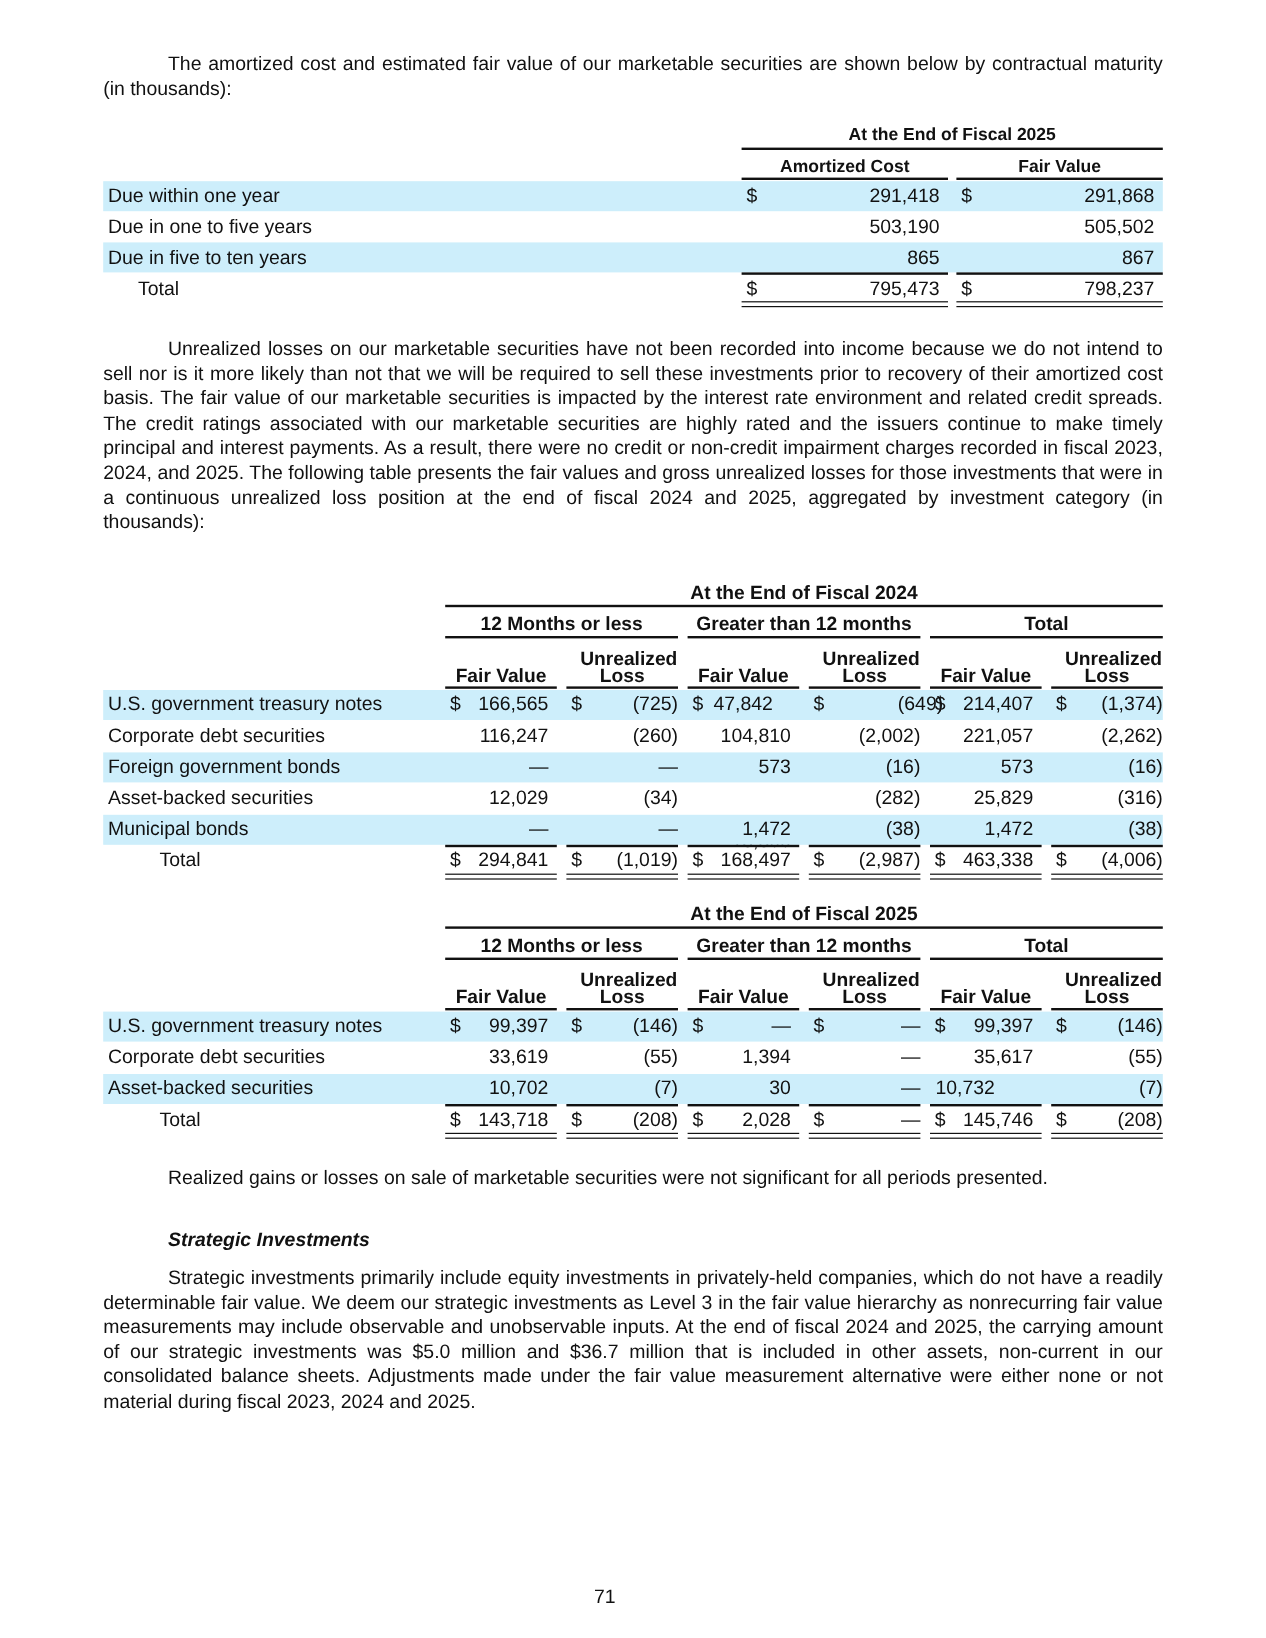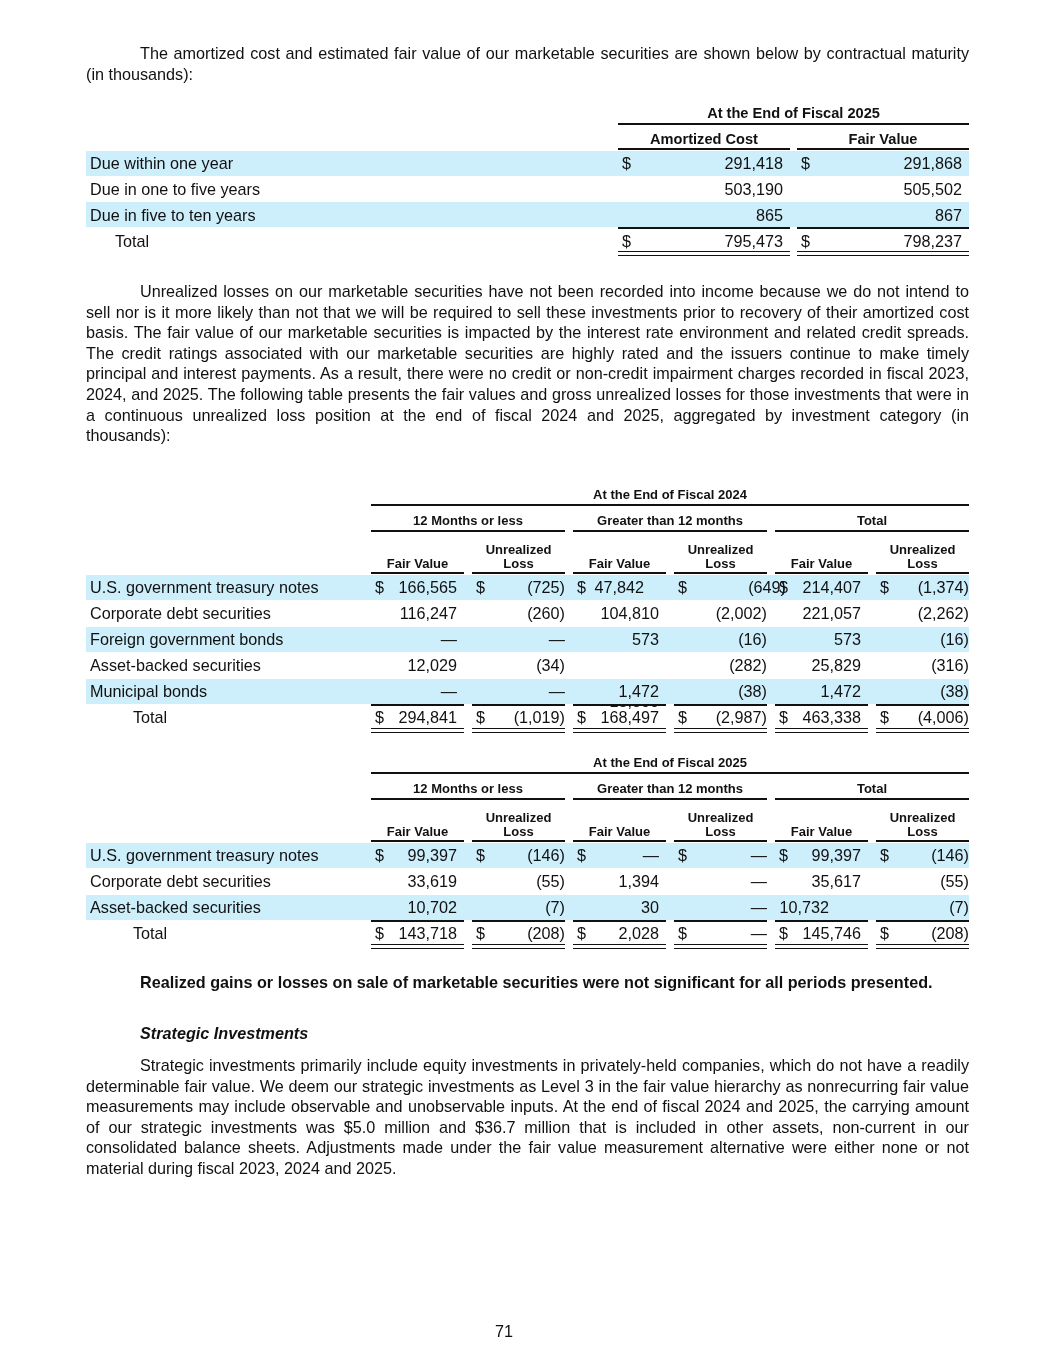--- a/index.html
+++ b/index.html
@@ -8,21 +8,21 @@
     font-family: "Liberation Sans", sans-serif; color: #111111; font-size: 16.2px;
   }
   .para {
     position: absolute; left: 86px; width: 883px; line-height: 20.6px;
     text-align: justify; text-indent: 54px; margin: 0;
   }
   .heading-it { position: absolute; left: 140px; font-weight: bold; font-style: italic; }
   .tbl { position: absolute; left: 0; top: 0; width: 1055px; }
   .row-bg { position: absolute; background: #cdeefb; }
   .rowlabel { position: absolute; white-space: nowrap; }
-  .hdr { position: absolute; font-weight: bold; font-size: 13px; text-align: center; line-height: 14px; }
+  .hdr { position: absolute; font-weight: bold; font-size: 16px; text-align: center; line-height: 14px; }
   .hdr1 { font-size: 14.6px; }
   .rule { position: absolute; height: 2px; background: #111; }
   .dbl { position: absolute; height: 5px; border-top: 1.6px solid #111; border-bottom: 1.6px solid #111; box-sizing: border-box; }
   .cell { position: absolute; text-align: right; white-space: nowrap; }
   .dollar { position: absolute; white-space: nowrap; }
   .pagenum { position: absolute; left: 0; width: 1008px; text-align: center; top: 1322px; }
 </style>
 </head>
 <body>
 
@@ -233,19 +233,19 @@
     <div class="cell" style="left: 674px; width: 93px; top: 924px;">—</div>
     <div class="dbl" style="left: 674px; width: 93px; top: 944px;"></div>
     <div class="dollar" style="left: 779px; top: 924px;">$</div>
     <div class="cell" style="left: 775px; width: 86px; top: 924px;">145,746</div>
     <div class="dbl" style="left: 775px; width: 93px; top: 944px;"></div>
     <div class="dollar" style="left: 880px; top: 924px;">$</div>
     <div class="cell" style="left: 876px; width: 93px; top: 924px;">(208)</div>
     <div class="dbl" style="left: 876px; width: 93px; top: 944px;"></div>
   </div>
 
-<p class="para" style="top:972px;font-weight:bold;">Realized gains or losses on sale of marketable securities were not significant for all periods presented.</p>
+<p class="para" style="top:972px;">Realized gains or losses on sale of marketable securities were not significant for all periods presented.</p>
 
 <div class="heading-it" style="top:1024px;">Strategic Investments</div>
 
 <p class="para" style="top:1055px;">Strategic investments primarily include equity investments in privately-held companies, which do not have a readily determinable fair value. We deem our strategic investments as Level 3 in the fair value hierarchy as nonrecurring fair value measurements may include observable and unobservable inputs. At the end of fiscal 2024 and 2025, the carrying amount of our strategic investments was $5.0 million and $36.7 million that is included in other assets, non-current in our consolidated balance sheets. Adjustments made under the fair value measurement alternative were either none or not material during fiscal 2023, 2024 and 2025.</p>
 
 <div class="pagenum">71</div>
 
 </body></html>

